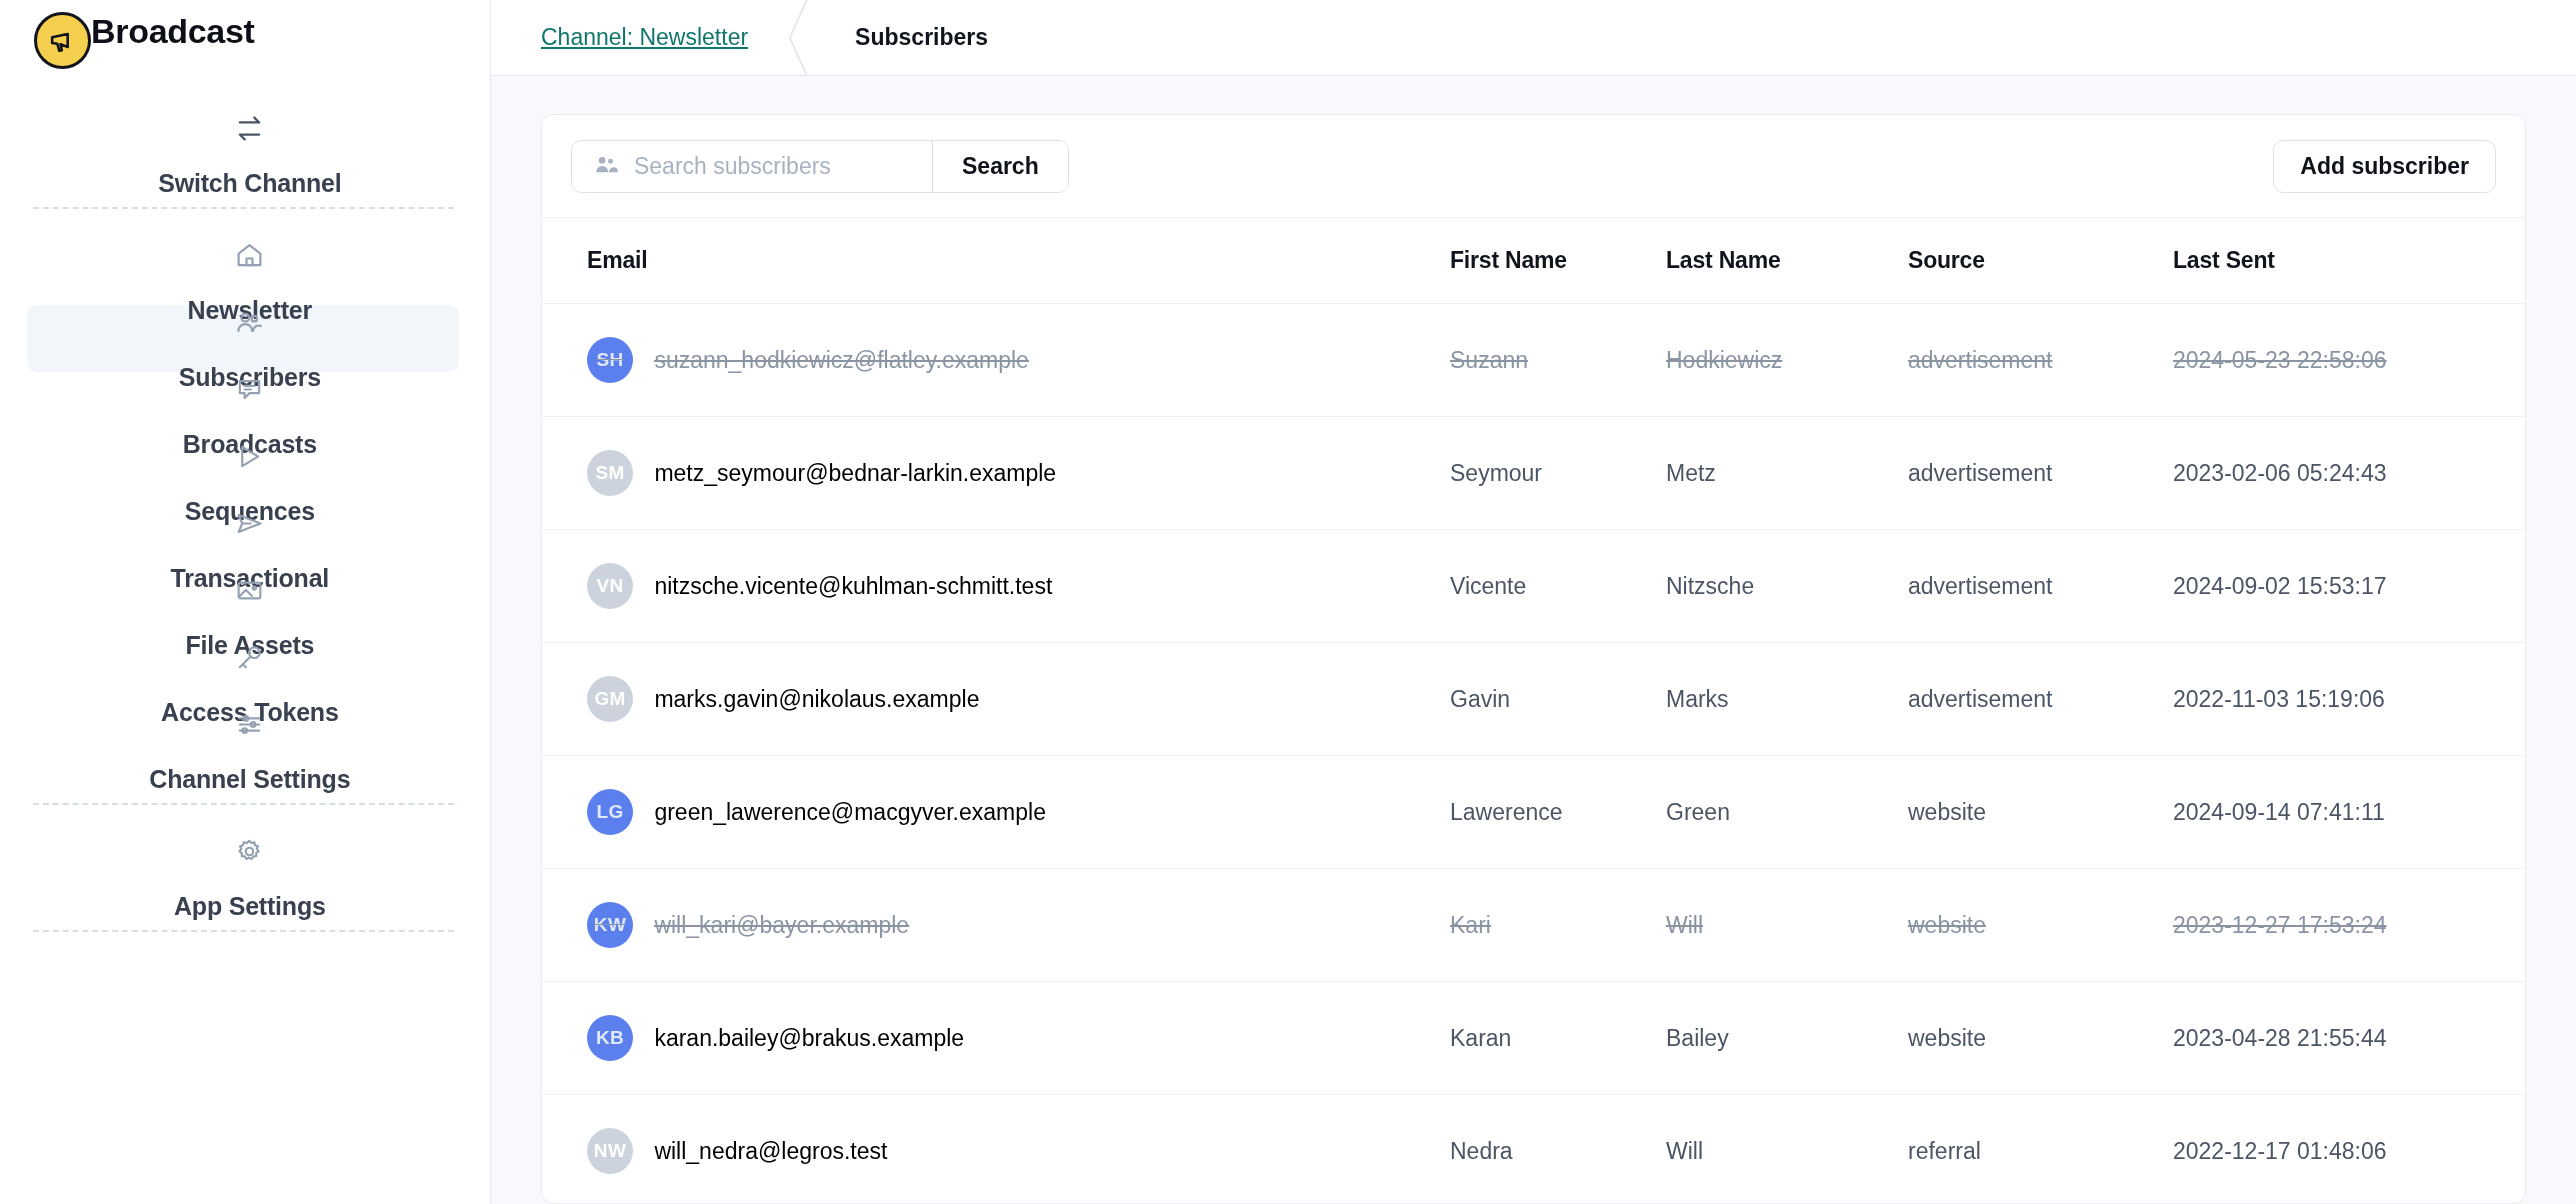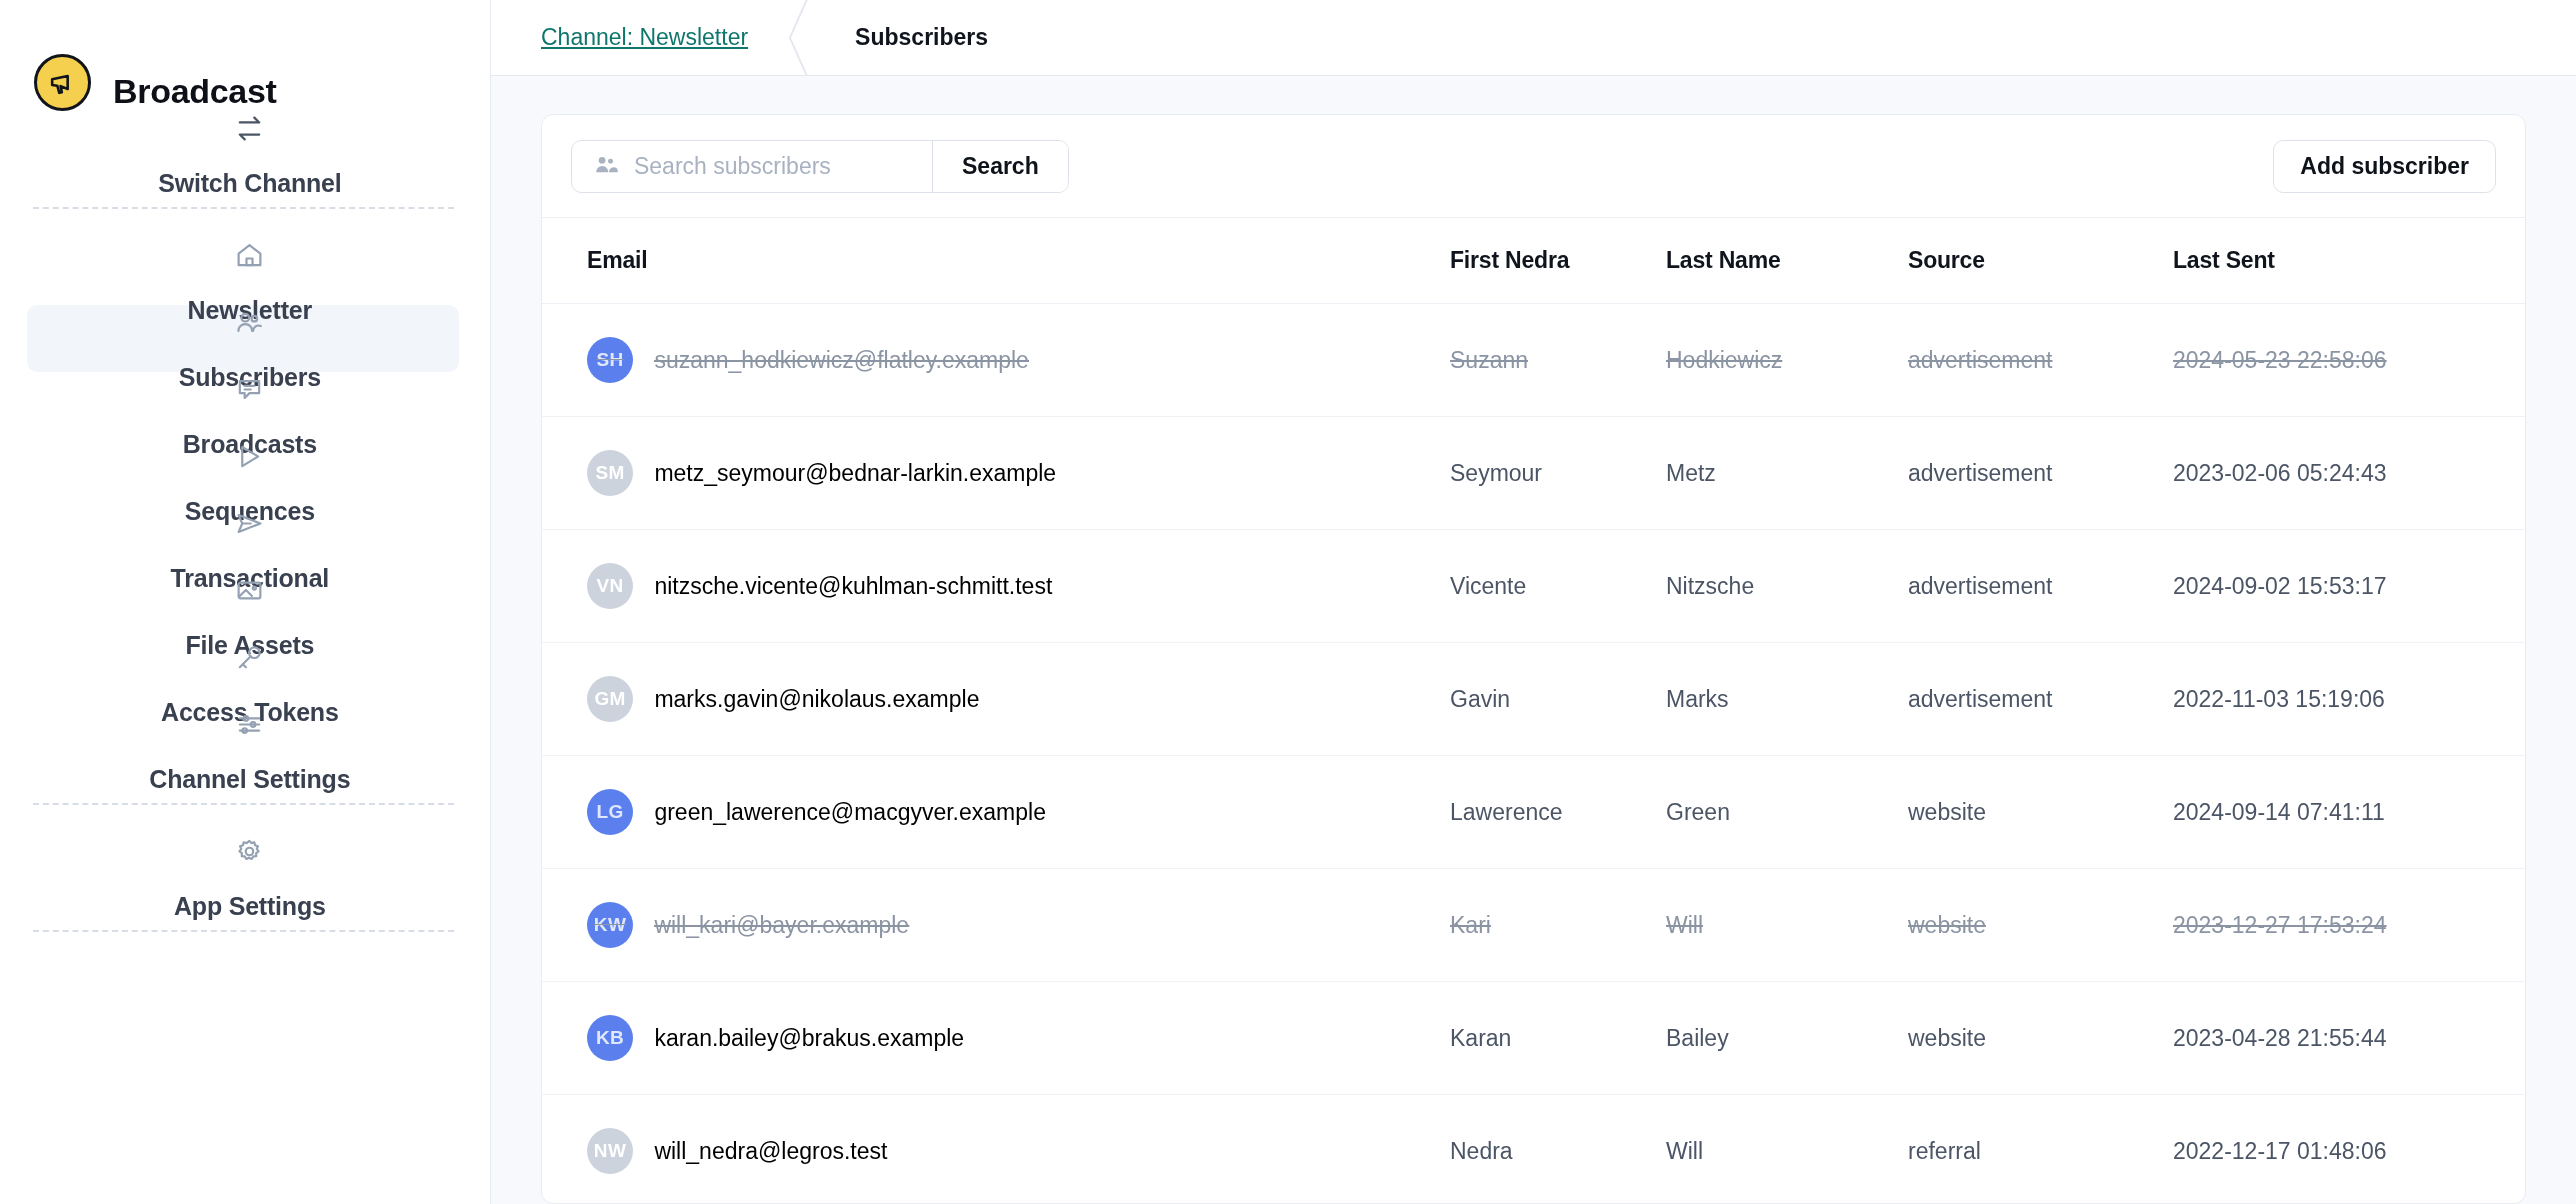--- a/index.html
+++ b/index.html
@@ -29,22 +29,21 @@
     height: 1204px;
     background: #ffffff;
     border-right: 1.7px solid #e6e9ef;
     flex: 0 0 491px;
     position: relative;
     padding-top: 0;
   }
 
   .brand {
     display: flex;
-    align-items: flex-end;
-    gap: 22px;
+    align-items: flex-start;
     padding: 12px 0 0 34px;
     height: 111px;
   }
 
   .brand-logo {
     width: 57px;
     height: 57px;
     border-radius: 50%;
     background: #f5d04e;
     border: 3.4px solid #11141b;
@@ -463,21 +462,21 @@
             <button class="search-btn">Search</button>
           </div>
 
           <button class="add-btn">Add subscriber</button>
         </div>
 
         <table class="subs">
           <thead>
             <tr>
               <th class="col-email">Email</th>
-              <th class="col-first">First Nedra</th>
+              <th class="col-first">First Name</th>
               <th class="col-last">Last Name</th>
               <th class="col-source">Source</th>
               <th class="col-sent">Last Sent</th>
             </tr>
           </thead>
           <tbody id="subs-body">
               <tr class="unsub">
                 <td class="col-email">
                   <div class="email-cell">
                     <span class="avatar blue">SH</span>

